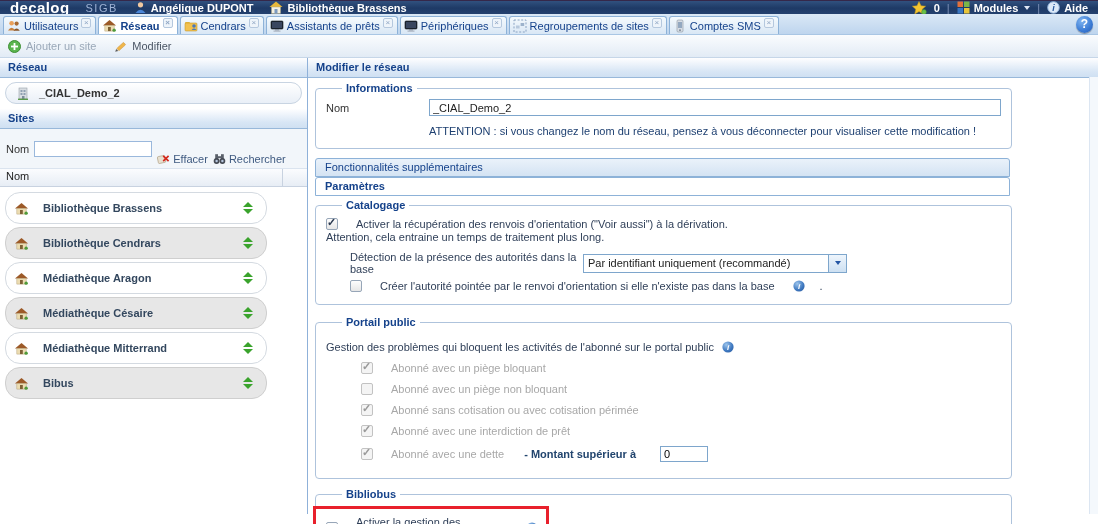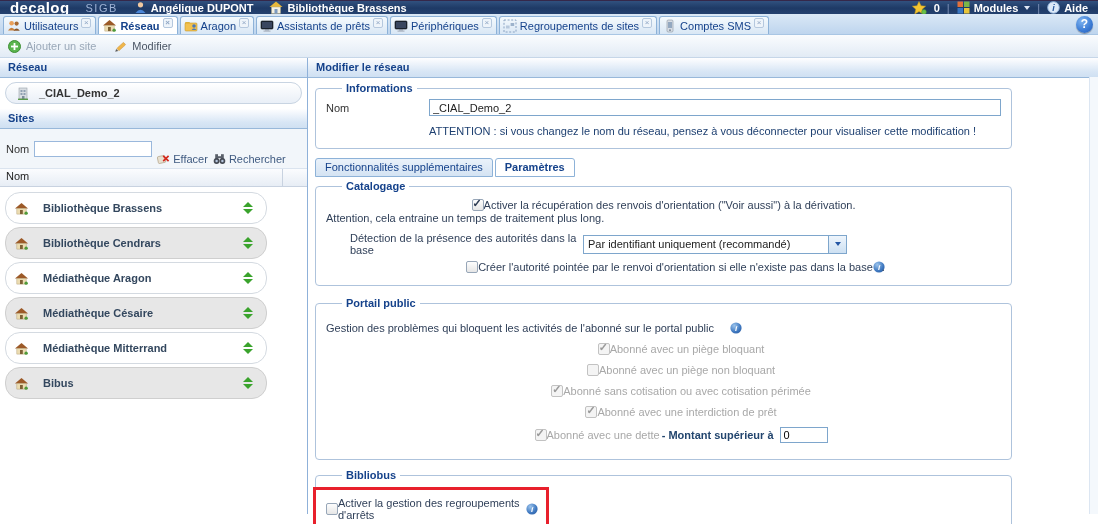--- a/index.html
+++ b/index.html
@@ -66,46 +66,46 @@
   .right{flex:1;display:flex;flex-direction:column;background:#fff;min-width:0;position:relative;}
   .scroll-strip{position:absolute;top:19px;right:0;width:8px;bottom:0;background:#f4f8fc;border-left:1px solid #dce6f2;}
   .main-scroll{flex:1;padding:4px 86px 0 7px;box-sizing:border-box;}
   fieldset{border:1px solid #aec3dc;border-radius:4px;margin:0;padding:3px 10px 8px;}
   legend{color:#15428b;font-weight:bold;padding:0 4px;margin-left:16px;}
   .form-row{display:flex;align-items:flex-start;margin-top:2px;}
   .form-label{width:103px;padding-top:3px;color:#333;flex:0 0 auto;}
   .text-input{flex:1;height:17px;border:1px solid #7ea6cc;font-size:11px;padding:0 3px;color:#222;box-sizing:border-box;font-family:inherit;}
   .warning{margin:9px 0 3px 103px;color:#1d3f70;}
 
-  .inner-tabs{display:flex;margin:9px 0 3px;}
+  .inner-tabs{display:flex;margin:9px 0 3px;flex-direction:column;}
   .itab{padding:2px 9px 3px;border:1px solid #8db2d8;border-radius:3px 3px 0 0;
         background:linear-gradient(#eaf2fa,#d4e3f3);color:#15428b;margin-right:2px;cursor:default;}
   .itab.active{background:#fff;font-weight:bold;}
 
-  .cb-row{display:flex;align-items:center;gap:0;margin-top:6px;color:#2f3f58;justify-content:center;}
+  .cb-row{display:flex;align-items:center;gap:18px;margin-top:6px;color:#2f3f58;}
   .checkbox{width:12px;height:12px;box-sizing:border-box;border:1px solid #97a6b8;border-radius:2px;
             background:linear-gradient(#fdfdfd,#e6e6e6);position:relative;flex:0 0 auto;}
   .checkbox.checked::after{content:"\2713";position:absolute;left:0;top:-3px;font-size:11px;font-weight:bold;color:#2d3b52;}
   .checkbox.off{background:#f4f4f4;border-color:#c2c2c2;}
   .checkbox.off.checked::after{color:#9a9a9a;}
   .cb-row.disabled{color:#a8a8a8;}
   .cb-bold{font-weight:bold;color:#22456e;margin-left:2px;white-space:nowrap;}
   .amount-input{width:48px;height:16px;border:1px solid #7ea6cc;font-size:11px;padding:0 3px;margin-left:6px;box-sizing:border-box;font-family:inherit;}
   .note-line{margin:1px 0 0 0;color:#2f3f58;}
   .detect-row{display:flex;align-items:center;margin:8px 0 0 24px;}
   .detect-label{width:233px;color:#2f3f58;flex:0 0 auto;}
   .dropdown{display:flex;width:264px;height:19px;border:1px solid #7ea6cc;box-sizing:border-box;background:#fff;}
   .dd-text{flex:1;padding:2px 4px;color:#222;white-space:nowrap;overflow:hidden;}
   .dd-btn{width:17px;border-left:1px solid #7ea6cc;background:linear-gradient(#eef5fc,#cde0f2);
           display:flex;align-items:center;justify-content:center;}
   .dd-caret{width:0;height:0;border-left:3.5px solid transparent;border-right:3.5px solid transparent;border-top:4.5px solid #2456a4;}
   .indent30{margin-left:24px;}
   .options{margin-left:35px;}
   .options .cb-row{margin-top:9px;}
-  .intro-row{display:flex;align-items:center;gap:16px;margin-top:10px;color:#2f3f58;}
+  .intro-row{display:flex;align-items:center;gap:8px;margin-top:10px;color:#2f3f58;}
   .red-box{border:3px solid #e8202c;margin:3px 0 2px -13px;padding:0 8px 7px 10px;width:212px;}
   .red-box .cb-row{margin-top:7px;}
   .suffix{color:#2f3f58;}
   .fs-catalogage{padding-bottom:12px;}
   .fs-portail{margin-top:11px;padding-bottom:16px;}
   .fs-bibliobus{margin-top:9px;}
 </style>
 </head>
 <body>
 
@@ -195,21 +195,21 @@
         </div>
         <div class="tab">
           <span class="icon">
             <svg width="14" height="14" viewBox="0 0 14 14">
               <rect x="1" y="3" width="5" height="3" rx="1" fill="#e8b83a"></rect>
               <rect x="1" y="4" width="12" height="8" rx="1" fill="#f2c14e" stroke="#c89a30" stroke-width="0.6"></rect>
               <circle cx="10" cy="7" r="1.8" fill="#4a79b8"></circle>
               <path d="M7.6 11q2.4-2.8 4.8 0z" fill="#4a79b8"></path>
             </svg>
           </span>
-          <span class="tab-label">Aragon</span>
+          <span class="tab-label">Cendrars</span>
           <span class="tab-close">×</span>
         </div>
         <div class="tab">
           <span class="icon">
             <svg width="14" height="14" viewBox="0 0 14 14">
               <rect x="1" y="2" width="12" height="8" rx="1" fill="#1f2733" stroke="#0e141d" stroke-width="0.6"></rect>
               <rect x="2" y="3" width="10" height="6" fill="#39465f"></rect>
               <rect x="5" y="10" width="4" height="1.5" fill="#8a93a3"></rect>
               <rect x="3.5" y="11.5" width="7" height="1.2" fill="#aab3c0"></rect>
             </svg>

